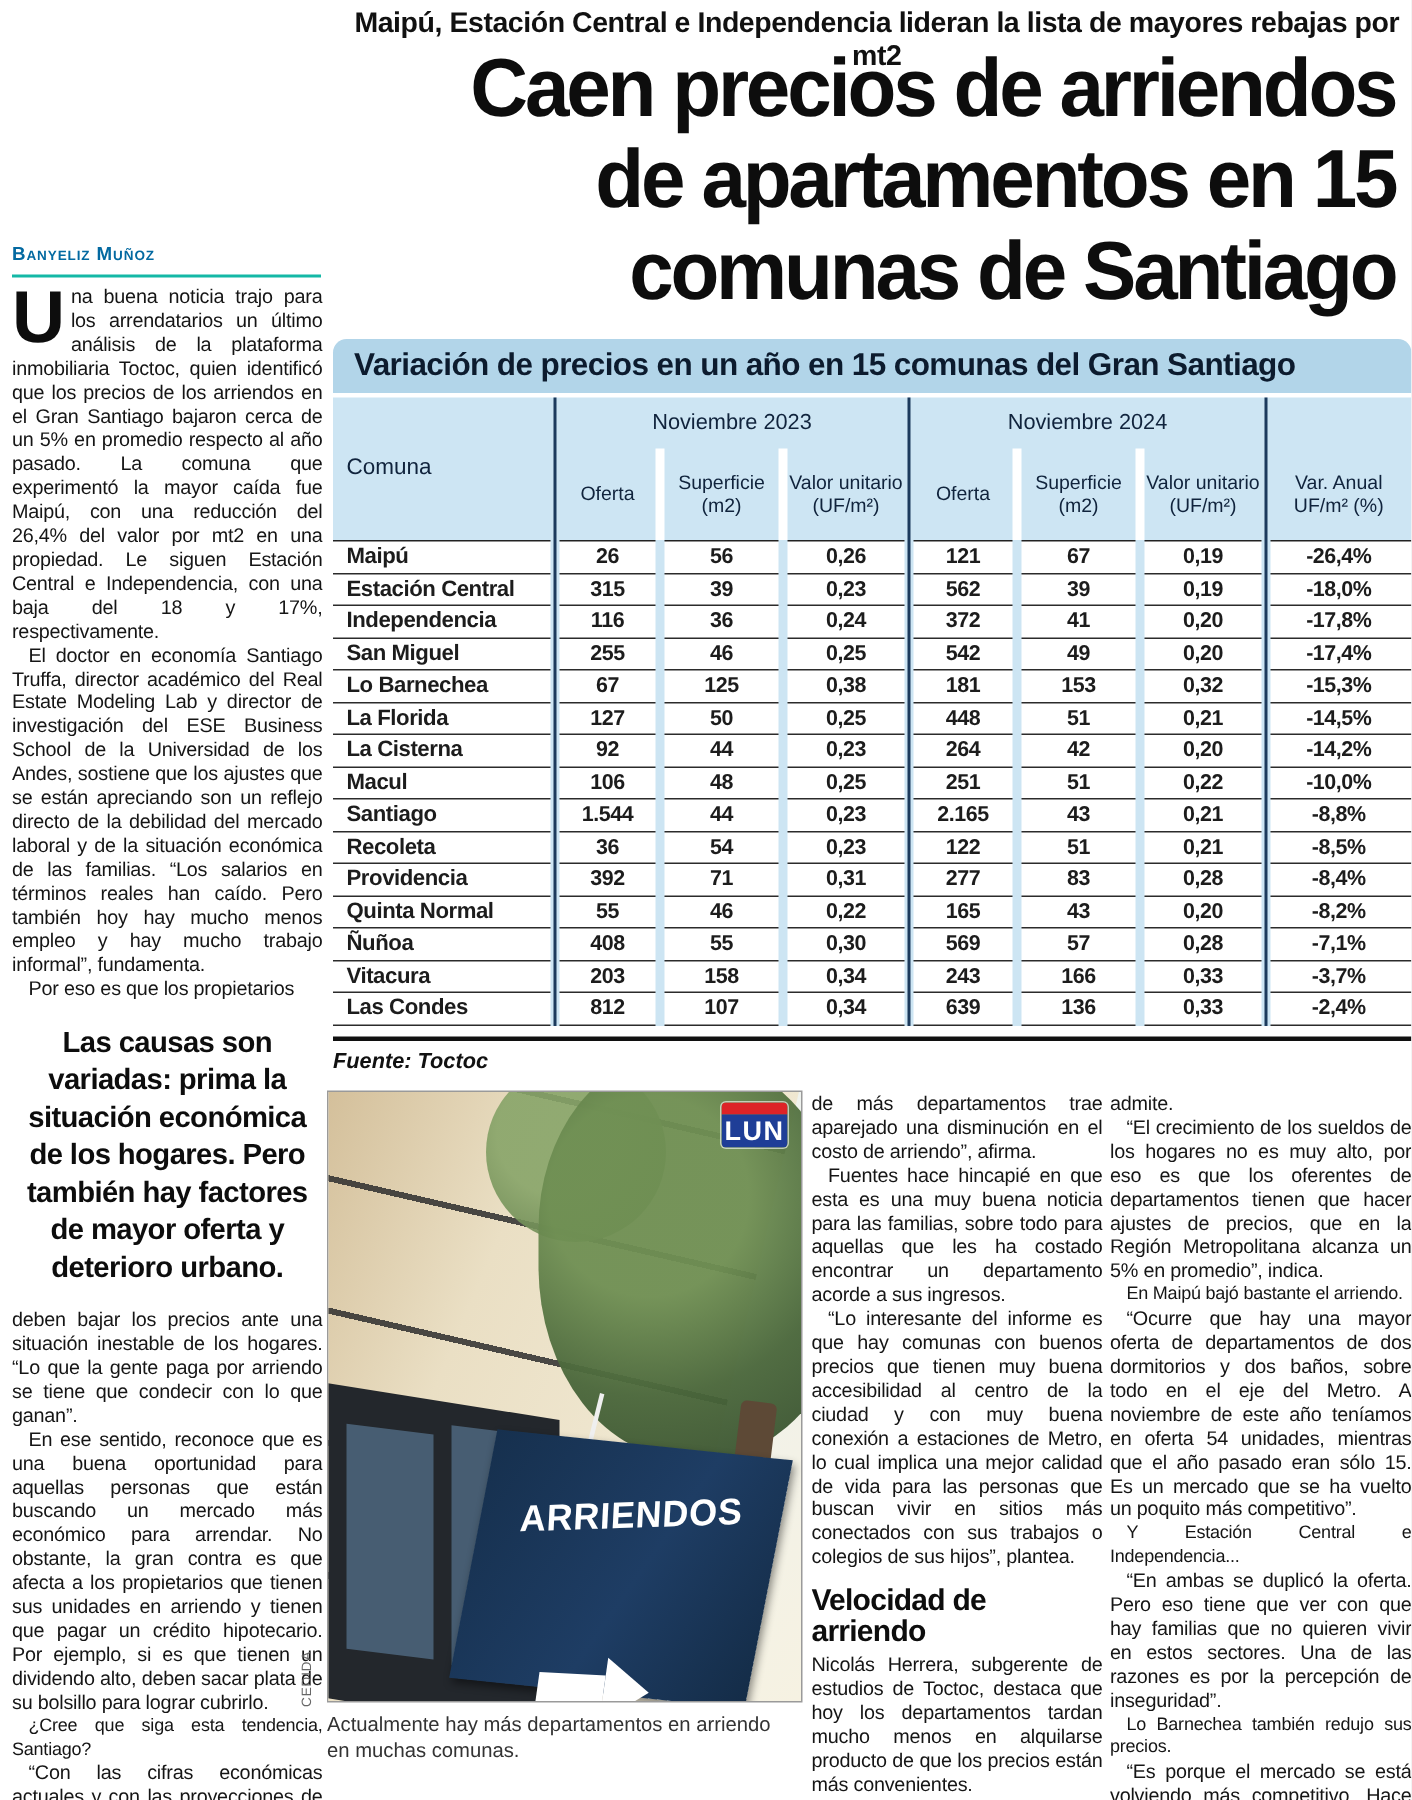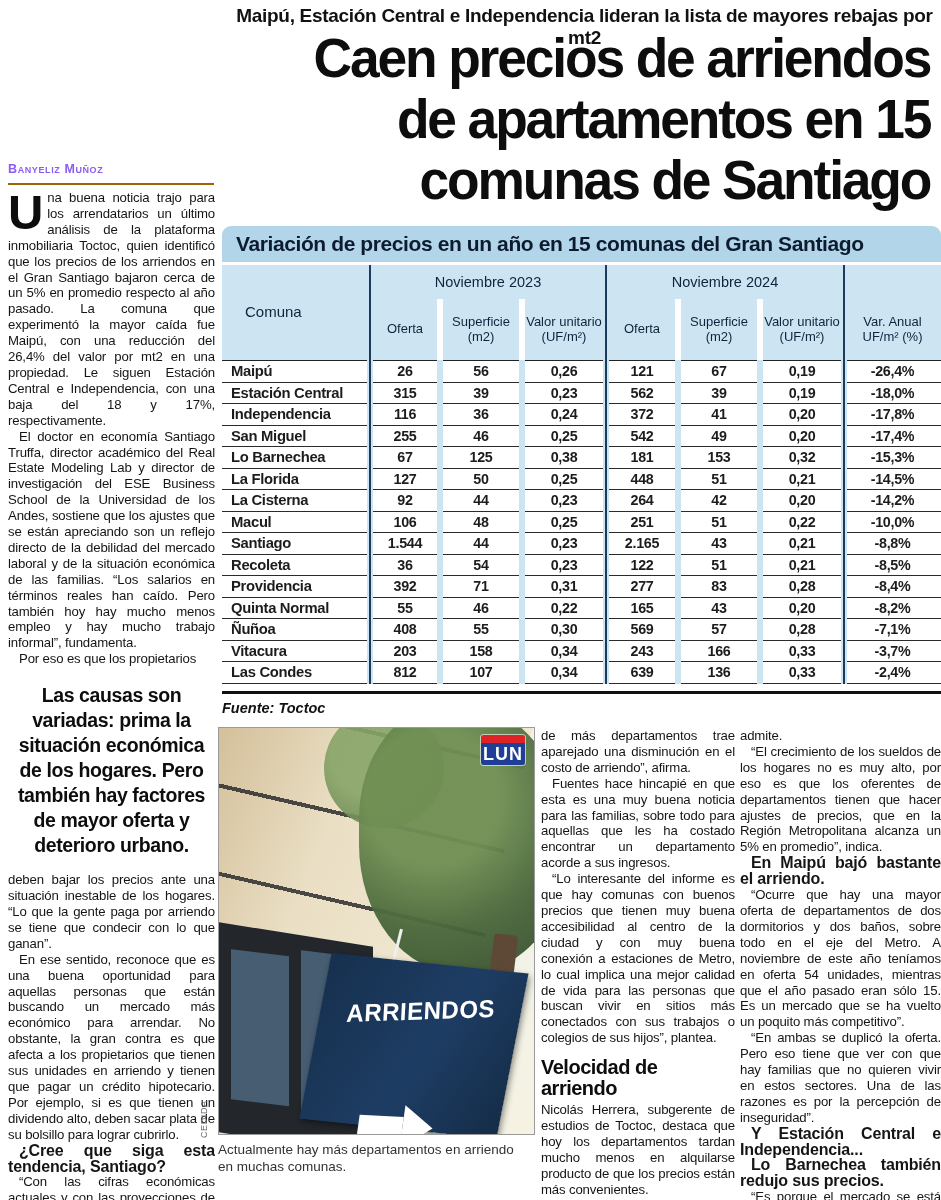--- a/index.html
+++ b/index.html
@@ -7,48 +7,48 @@
         font-family:"Liberation Sans","DejaVu Sans",sans-serif;color:#1a1a1a;margin:0 auto;}
 
   
   .kicker{position:absolute;left:228px;top:5px;width:713px;text-align:center;
           font-size:19px;font-weight:bold;letter-spacing:-0.3px;color:#111;}
   .headline{position:absolute;left:226px;top:28px;width:715px;text-align:right;
             font-weight:bold;font-size:55px;line-height:61px;letter-spacing:-2.2px;color:#0d0d0d;}
   .headline span{display:block;transform:scaleX(.97);}
 
   
-  .byline{position:absolute;left:8px;top:162px;width:206px;font-size:12.5px;color:#8b5cf6;
+  .byline{position:absolute;left:8px;top:162px;width:206px;font-size:12.5px;color:#0369a1;
           font-variant:small-caps;letter-spacing:.6px;font-weight:bold;
-          border-bottom:2px solid #a16207;padding-bottom:7px;}
+          border-bottom:2px solid #14b8a6;padding-bottom:7px;}
   .col{position:absolute;overflow:hidden;text-align:justify;}
   .col-left{left:8px;top:190px;width:207px;height:1010px;}
   .col-mid{left:541px;top:728px;width:194px;height:472px;}
   .col-right{left:740px;top:728px;width:201px;height:472px;}
 
   .bp{margin:0;font-size:13.2px;line-height:15.9px;letter-spacing:-0.15px;color:#151515;}
   .bp + .bp{text-indent:11px;}
-  .bq{font-weight:bold;font-size:16px;}
+  .bq{font-weight:normal;font-size:12px;}
   .subhead{margin:11px 0 3px 0;font-size:20px;line-height:21px;font-weight:bold;
            letter-spacing:-0.5px;color:#0d0d0d;text-align:left;}
   .pullquote{margin:16px 2px 14px 2px;font-size:19.5px;line-height:25px;font-weight:bold;
              text-align:center;letter-spacing:-0.4px;color:#0d0d0d;}
   .dropcap{float:left;font-size:49px;line-height:40px;font-weight:bold;padding:2px 4px 0 0;color:#0d0d0d;}
 
   
   .table-wrap{position:absolute;left:222px;top:226px;width:719px;}
   .t-title{height:36px;background:#b2d5e9;border-radius:9px 9px 0 0;display:flex;align-items:center;
            padding-left:14px;box-sizing:border-box;font-size:21px;font-weight:bold;color:#0c1b2e;
            letter-spacing:-0.4px;margin-bottom:3px;}
   .t-grid{position:relative;width:719px;}
   .t-header{position:relative;height:95px;background:#cde5f3;}
   .t-header .lab{position:absolute;display:flex;align-items:center;justify-content:center;
                  text-align:center;font-weight:normal;color:#10233c;font-size:13px;line-height:14.5px;}
   .lab-comuna{left:0;top:0;width:176px;height:95px;justify-content:flex-start !important;
-              padding-left:23px;box-sizing:border-box;font-size:15px !important;}
+              padding-left:9px;box-sizing:border-box;font-size:15px !important;}
   .lab-g1{left:148px;top:0;width:236px;height:34px;font-size:14.5px !important;}
   .lab-g2{left:384px;top:0;width:238px;height:34px;font-size:14.5px !important;}
   .lab-c1{left:148px;top:34px;width:70px;height:61px;}
   .lab-c2{left:218px;top:34px;width:82px;height:61px;}
   .lab-c3{left:300px;top:34px;width:84px;height:61px;}
   .lab-c4{left:384px;top:34px;width:72px;height:61px;}
   .lab-c5{left:456px;top:34px;width:82px;height:61px;}
   .lab-c6{left:538px;top:34px;width:84px;height:61px;}
   .lab-c7{left:622px;top:34px;width:97px;height:61px;}
   .lab-c7 .inner{width:62px;}
@@ -353,19 +353,19 @@
       <p class="bp">“Lo interesante del informe es que hay comunas con buenos precios que tienen muy buena accesibilidad al centro de la ciudad y con muy buena conexión a estaciones de Metro, lo cual implica una mejor calidad de vida para las personas que buscan vivir en sitios más conectados con sus trabajos o colegios de sus hijos”, plantea.</p>
       <h3 class="subhead">Velocidad de arriendo</h3>
       <p class="bp">Nicolás Herrera, subgerente de estudios de Toctoc, destaca que hoy los departamentos tardan mucho menos en alquilarse producto de que los precios están más convenientes.</p>
       <p class="bp">“En noviembre del 2023 las propiedades se demoraban 45 días en arrendarse, mientras que hoy el periodo se redujo a 33 días. Ha bajado mucho el tiempo que se demoran en arrendar un departamento en promedio y eso es porque los precios no han subido. De hecho, en nuestro sitio vemos menos propiedades publicadas”,</p>
     </div>
   <div class="col col-right" id="right-col">
       <p class="bp">admite.</p>
       <p class="bp">“El crecimiento de los sueldos de los hogares no es muy alto, por eso es que los oferentes de departamentos tienen que hacer ajustes de precios, que en la Región Metropolitana alcanza un 5% en promedio”, indica.</p>
       <p class="bp bq">En Maipú bajó bastante el arriendo.</p>
       <p class="bp">“Ocurre que hay una mayor oferta de departamentos de dos dormitorios y dos baños, sobre todo en el eje del Metro. A noviembre de este año teníamos en oferta 54 unidades, mientras que el año pasado eran sólo 15. Es un mercado que se ha vuelto un poquito más competitivo”.</p>
+      <p class="bp bq">Y Estación Central e Independencia...</p>
       <p class="bp">“En ambas se duplicó la oferta. Pero eso tiene que ver con que hay familias que no quieren vivir en estos sectores. Una de las razones es por la percepción de inseguridad”.</p>
-      <p class="bp bq">Y Estación Central e Independencia...</p>
       <p class="bp bq">Lo Barnechea también redujo sus precios.</p>
       <p class="bp">“Es porque el mercado se está volviendo más competitivo. Hace un año teníamos 17 departamentos en oferta, y hoy tenemos un poco más de 35. Antes los departamentos tardaban 45 días en arrendarse, pero hoy se están demorando 35 días”.</p>
     </div>
 
 </div>
 
 </body></html>

